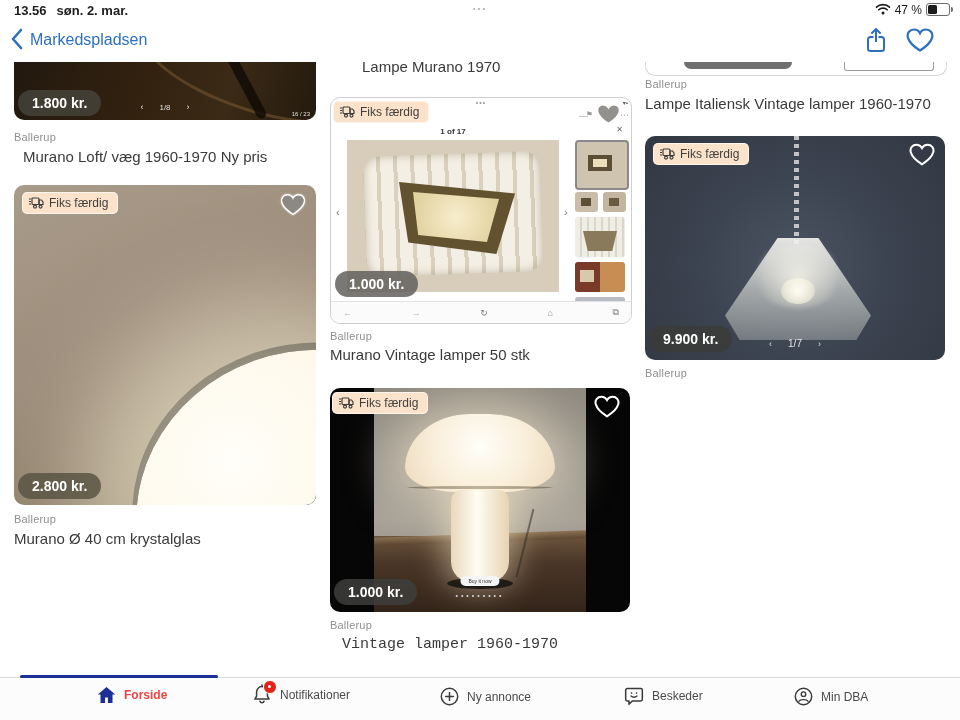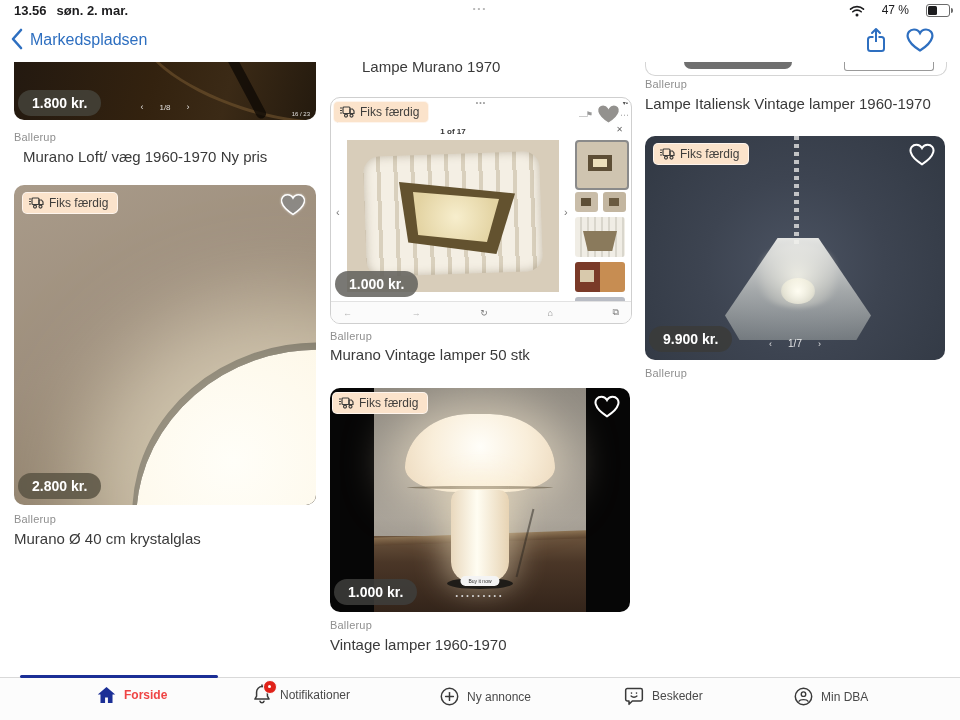--- a/index.html
+++ b/index.html
@@ -24,21 +24,21 @@
 </head>
 <body>
 
 <div id="app">
 
   <div class="abs" style="left:14px;top:3px;display:flex;gap:10px;font-size:13px;font-weight:600;color:#1c1c1e;">
     <span>13.56</span>
     <span>søn. 2. mar.</span>
   </div>
   <div class="abs" style="left:0;right:0;top:4px;text-align:center;font-size:8px;color:#b3b3b3;letter-spacing:2px;">•••</div>
-  <div class="abs" style="right:10px;top:3px;display:flex;align-items:flex-end;gap:17px;">
+  <div class="abs" style="right:10px;top:3px;display:flex;align-items:flex-start;gap:4px;">
     <span>
       <svg width="16" height="12" viewBox="0 0 16 12">
         <path d="M1.5 4.2a9.5 9.5 0 0 1 13 0" fill="none" stroke="#1c1c1e" stroke-width="1.6" stroke-linecap="round"></path>
         <path d="M3.8 6.8a6 6 0 0 1 8.4 0" fill="none" stroke="#1c1c1e" stroke-width="1.6" stroke-linecap="round"></path>
         <circle cx="8" cy="10" r="1.5" fill="#1c1c1e"></circle>
       </svg>
     </span>
     <span style="font-size:12px;color:#1c1c1e;">47 %</span>
     <span style="position:relative;display:inline-block;width:22px;height:11px;border:1px solid #6b6b6b;border-radius:3px;">
       <span style="position:absolute;left:1px;top:1px;bottom:1px;width:9px;background:#1c1c1e;border-radius:1.5px;"></span>
@@ -199,21 +199,21 @@
       <span>Fiks færdig</span>
     </span>
     <span class="abs" style="right:10px;top:7px;">
       <svg width="26" height="24" viewBox="0 0 28 25">
         <path d="M14 22.5S3.6 16 1.9 9.6C.6 4.9 4 1.5 8 1.5c2.6 0 4.8 1.4 6 3.6 1.2-2.2 3.4-3.6 6-3.6 4 0 7.4 3.4 6.1 8.1C24.4 16 14 22.5 14 22.5z" fill="none" stroke="#ffffff" stroke-width="2.2"></path>
       </svg>
     </span>
     <span class="abs pricepill" style="left:4px;bottom:7px;background:rgba(62,62,60,0.85);">1.000 kr.</span>
   </div>
   <div class="abs loc" style="left:330px;top:619px;">Ballerup</div>
-  <div class="abs ititle" style="left:330px;top:636px;">Vintage lamper 1960-1970</div>
+  <div class="abs ititle" style="left:342px;top:636px;font-family:Liberation Mono, monospace;">Vintage lamper 1960-1970</div>
 
   <div class="abs" style="left:645px;top:62px;width:300px;height:13px;background:#ffffff;border:1px solid #d5d5d5;border-top:none;border-radius:0 0 10px 10px;">
     <span class="abs" style="left:38px;top:0;width:108px;height:7px;background:#6f6f6f;border-radius:0 0 12px 12px;"></span>
     <span class="abs" style="left:198px;top:0;width:88px;height:8px;border:1px solid #9a9a9a;border-top:none;border-radius:0 0 3px 3px;background:#fff;"></span>
   </div>
   <div class="abs loc" style="left:645px;top:78px;">Ballerup</div>
   <div class="abs ititle" style="left:645px;top:95px;">Lampe Italiensk Vintage lamper 1960-1970</div>
 
   <div class="abs card" style="left:645px;top:136px;width:300px;height:224px;background:radial-gradient(circle at 50% 58%,#4b5362 0%,#3d4451 45%,#313843 100%);">
     <div class="abs" style="left:149px;top:0;width:5px;height:112px;background:repeating-linear-gradient(180deg,#d9d9d9 0 4px,rgba(0,0,0,0) 4px 8px);opacity:.85;"></div>

